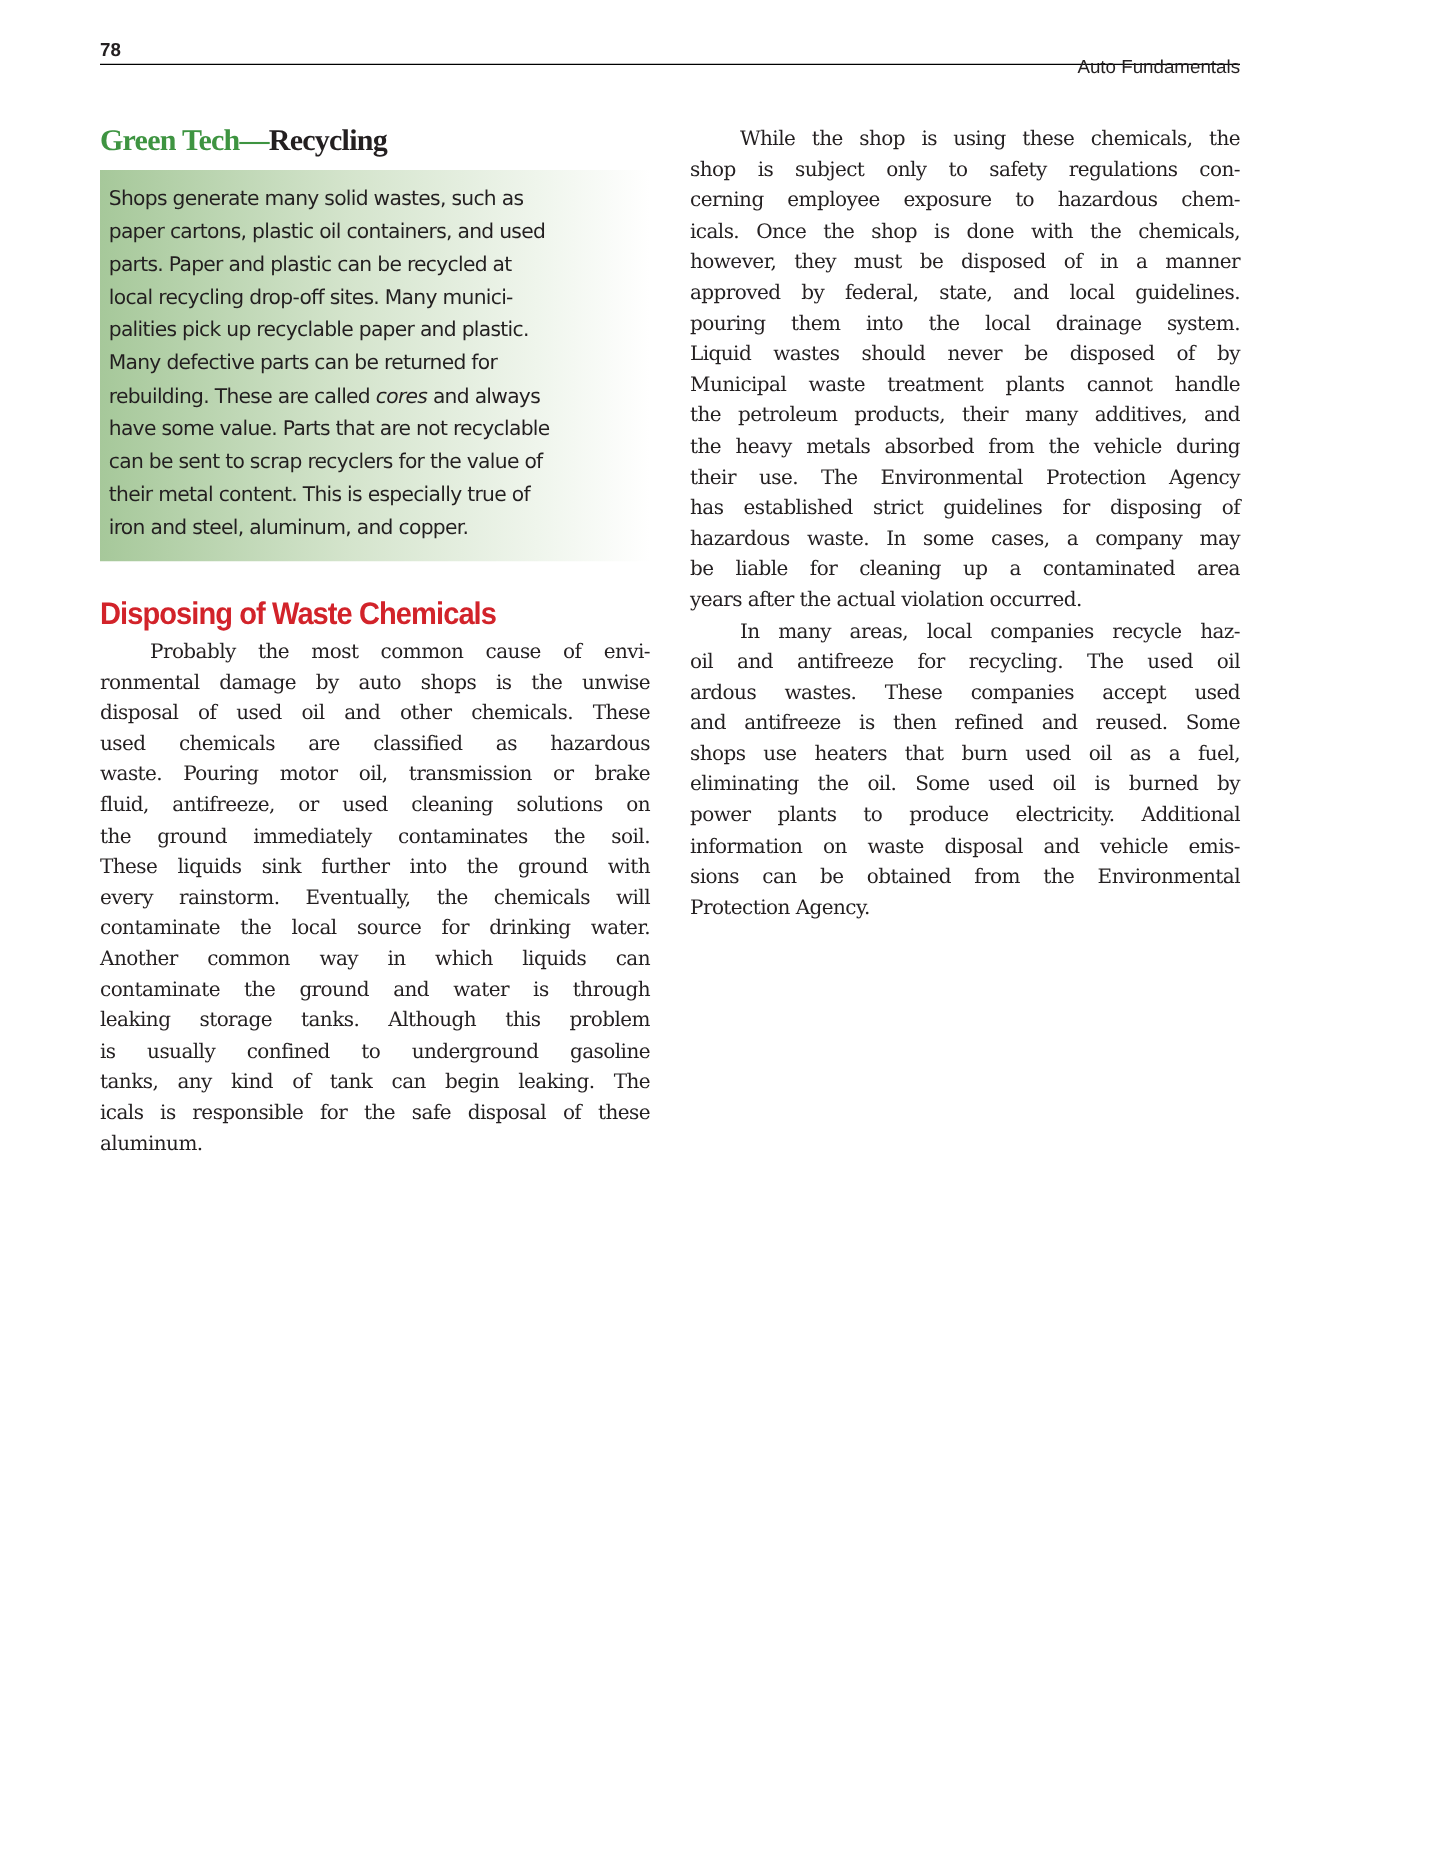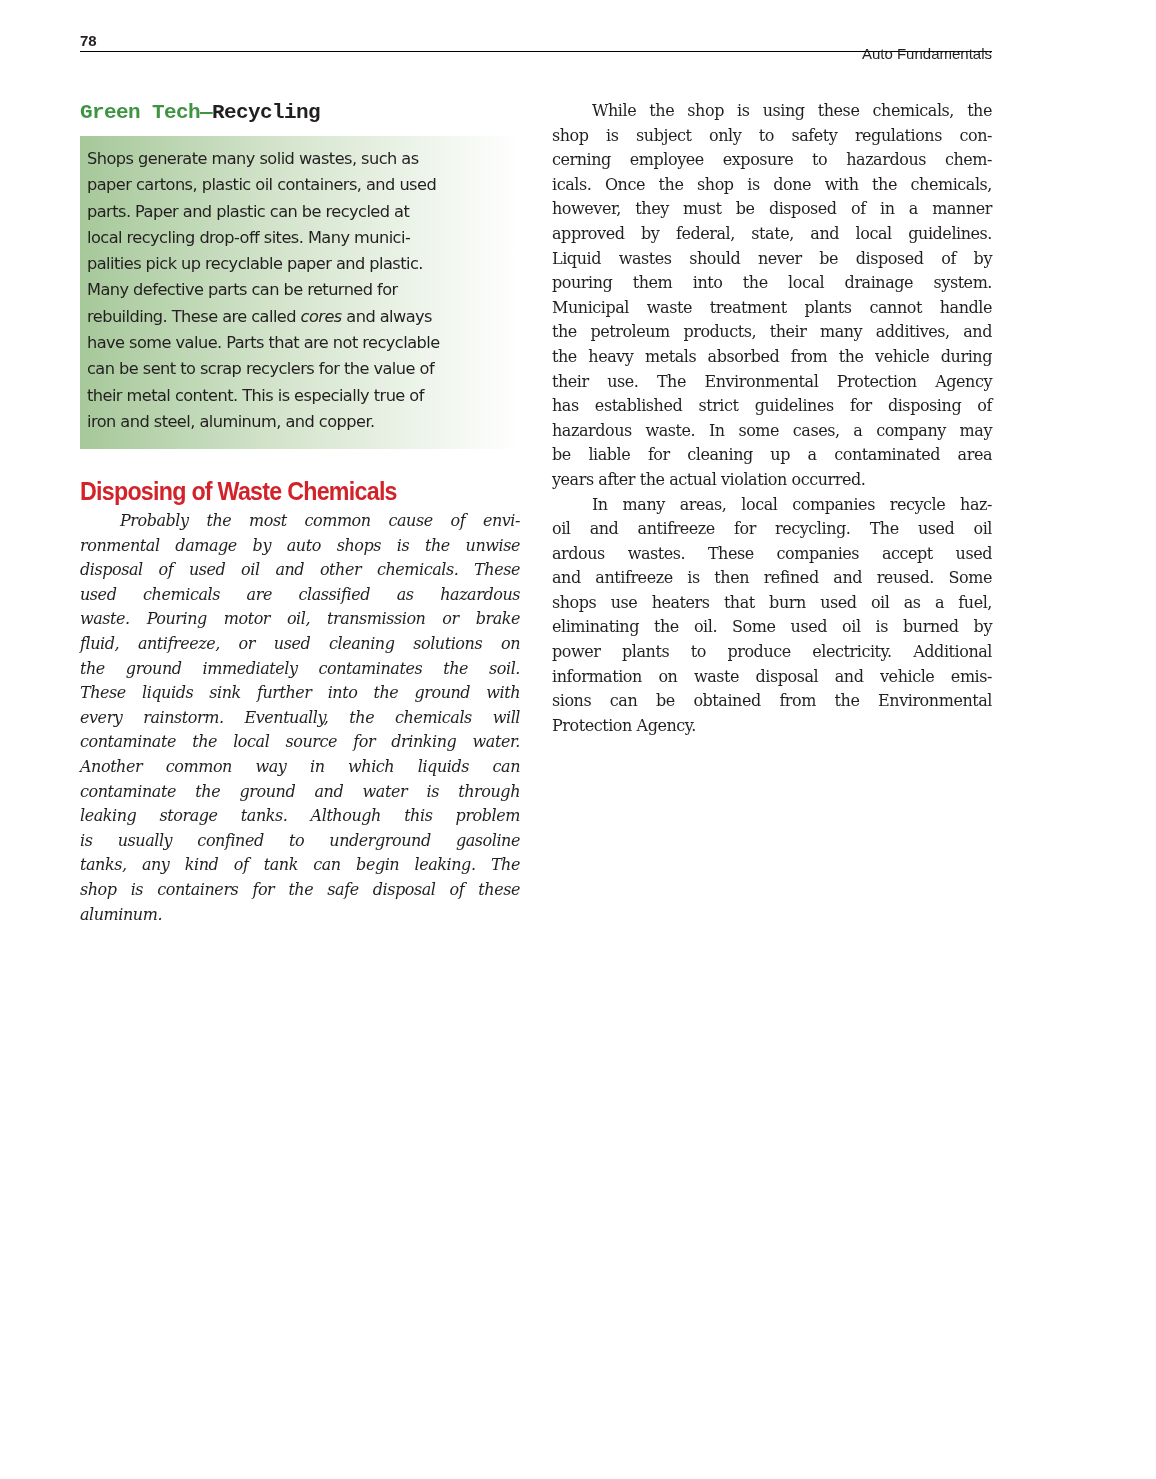--- a/index.html
+++ b/index.html
@@ -9,21 +9,21 @@
     border-bottom: 1px solid #000000;
     font-family: "Liberation Sans", sans-serif; font-size: 15px; color: #231f20;
   }
   .page-number { position: absolute; left: 0; top: 1px; font-weight: bold; }
   .running-title { position: absolute; right: 0; top: 14px; }
 
   .col-left { position: absolute; left: 80px; top: 96px; width: 440px; }
   .col-right { position: absolute; left: 552px; top: 99px; width: 440px; }
 
   .sidebar-title {
-    font-family: Liberation Mono, monospace; font-weight: bold; font-size: 21px;
+    font-family: Liberation Serif, serif; font-weight: bold; font-size: 24px;
     letter-spacing: -0.6px; margin: 0; height: 40px; line-height: 34px;
   }
   .sidebar-title .green { color: #3e9441; }
   .sidebar-title .black { color: #231f20; }
   .sidebar-box {
     background: linear-gradient(to right, #a6c89a 0%, #d4e4cc 45%, #ffffff 100%);
     width: 440px; padding: 10px 0 12px 7px; box-sizing: border-box; height: 313px;
   }
   .sidebar-box p {
     margin: 0; font-family: "DejaVu Sans", sans-serif; font-weight: normal;
@@ -37,21 +37,21 @@
     color: #d2232a; margin: 27px 0 0 0; height: 31px; line-height: 31px;
     letter-spacing: -0.8px; transform: scaleX(0.93); transform-origin: left;
   }
   .body-text {
     font-family: "DejaVu Serif", serif; font-size: 16px; line-height: 24.6px;
     color: #231f20; margin: 0; text-align: justify; letter-spacing: -0.45px;
   }
   .body-text .ln { display: block; text-align: justify; text-align-last: justify; white-space: nowrap; }
   .body-text .ln.last { text-align-last: left; }
   .body-text .ln.indent { padding-left: 40px; }
-  .col-left .body-text { margin-top: 2px; font-style: italic; }
+  .col-left .body-text { margin-top: 2px; }
 </style>
 </head>
 <body>
 
 <div class="header">
   <span class="page-number">78</span>
   <span class="running-title">Auto Fundamentals</span>
 </div>
 
 <div class="col-left">
@@ -84,35 +84,35 @@
       <span class="ln">fluid, antifreeze, or used cleaning solutions on</span>
       <span class="ln">the ground immediately contaminates the soil.</span>
       <span class="ln">These liquids sink further into the ground with</span>
       <span class="ln">every rainstorm. Eventually, the chemicals will</span>
       <span class="ln">contaminate the local source for drinking water.</span>
       <span class="ln">Another common way in which liquids can</span>
       <span class="ln">contaminate the ground and water is through</span>
       <span class="ln">leaking storage tanks. Although this problem</span>
       <span class="ln">is usually confined to underground gasoline</span>
       <span class="ln">tanks, any kind of tank can begin leaking. The</span>
-      <span class="ln">shop is containers for the safe disposal of these</span>
+      <span class="ln">icals is responsible for the safe disposal of these</span>
       <span class="ln last">aluminum.</span>
     </p>
 </div>
 
 <div class="col-right">
   <p class="body-text">
       <span class="ln indent">While the shop is using these chemicals, the</span>
       <span class="ln">shop is subject only to safety regulations con-</span>
       <span class="ln">cerning employee exposure to hazardous chem-</span>
       <span class="ln">icals. Once the shop is done with the chemicals,</span>
       <span class="ln">however, they must be disposed of in a manner</span>
       <span class="ln">approved by federal, state, and local guidelines.</span>
+      <span class="ln">pouring them into the local drainage system.</span>
       <span class="ln">Liquid wastes should never be disposed of by</span>
-      <span class="ln">pouring them into the local drainage system.</span>
       <span class="ln">Municipal waste treatment plants cannot handle</span>
       <span class="ln">the petroleum products, their many additives, and</span>
       <span class="ln">the heavy metals absorbed from the vehicle during</span>
       <span class="ln">their use. The Environmental Protection Agency</span>
       <span class="ln">has established strict guidelines for disposing of</span>
       <span class="ln">hazardous waste. In some cases, a company may</span>
       <span class="ln">be liable for cleaning up a contaminated area</span>
       <span class="ln last">years after the actual violation occurred.</span>
     </p>
   <p class="body-text">

